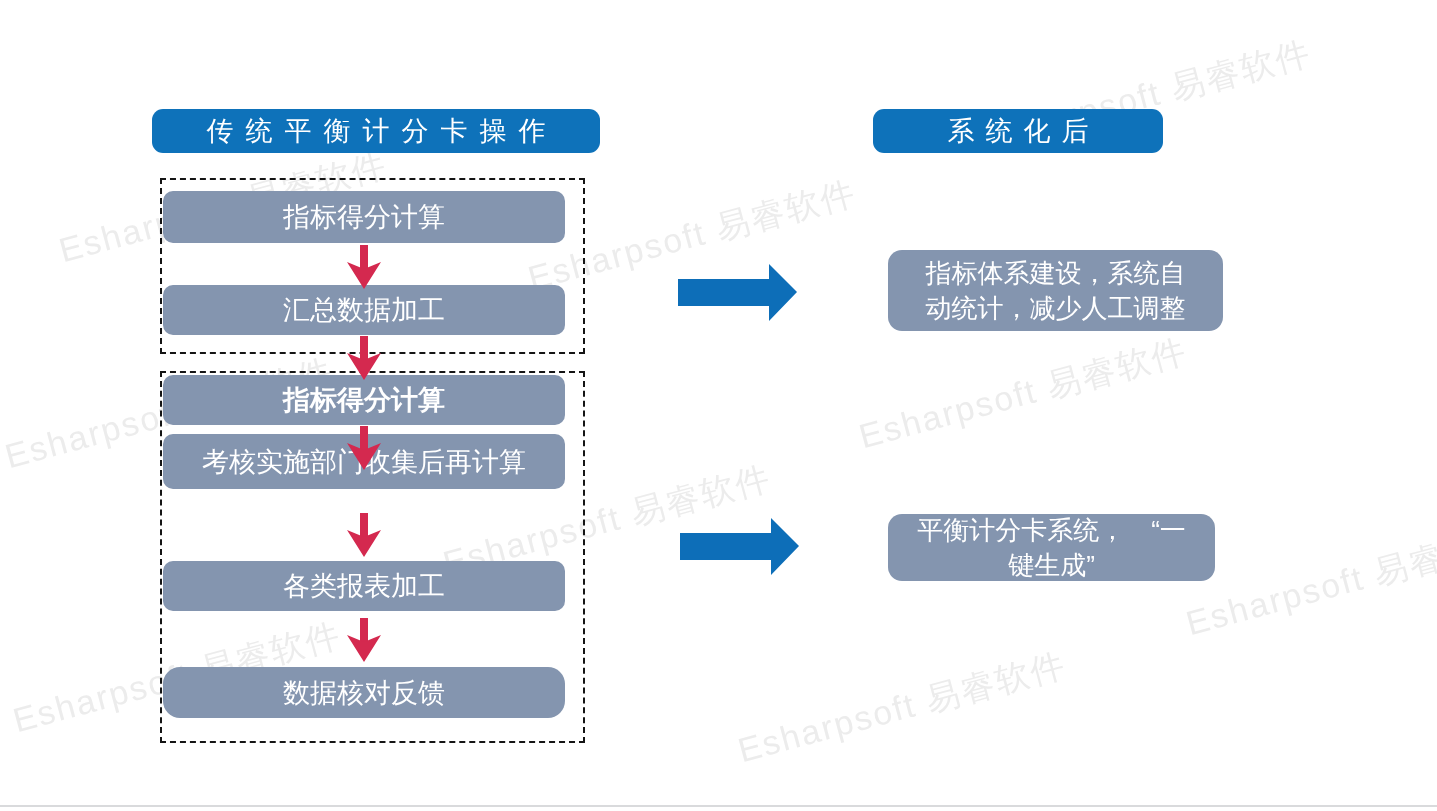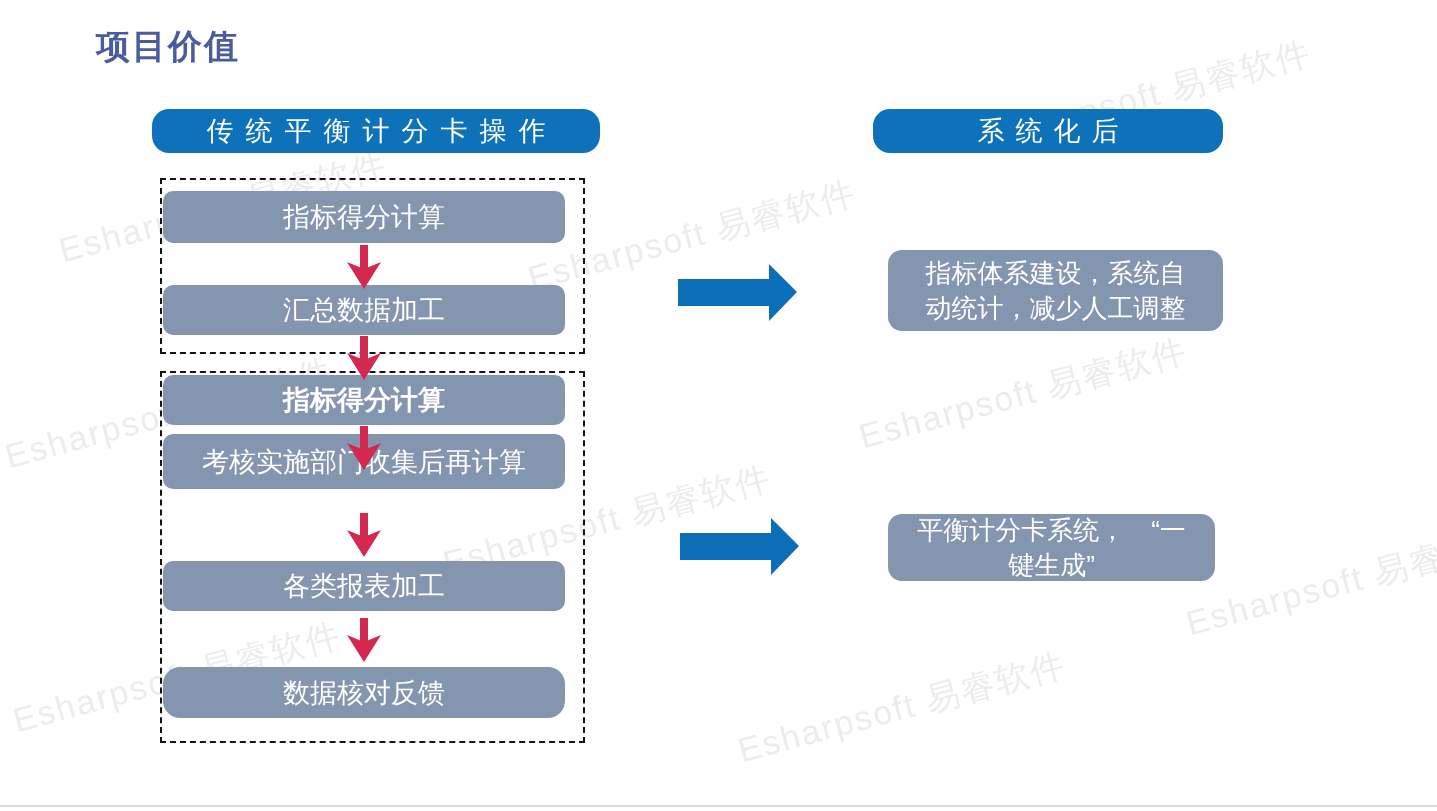--- a/index.html
+++ b/index.html
@@ -34,28 +34,28 @@
   
   .title{
     position:absolute;left:96px;top:24px;z-index:3;
     font-size:34px;font-weight:600;letter-spacing:2px;
     color:var(--title-color);
   }
   
   .hdr{
     position:absolute;z-index:3;height:44px;
     background:var(--header-blue);
-    border-radius:17px;
+    border-radius:11px;
     color:#fff;
     display:flex;align-items:center;justify-content:center;
     font-family:"DejaVu Serif", serif;
     font-size:27px;
   }
   .hdr-left{left:152px;top:109px;width:448px;letter-spacing:12px;text-indent:12px;}
-  .hdr-right{left:873px;top:109px;width:350px;letter-spacing:11px;text-indent:11px;font-family:Liberation Mono, monospace;}
+  .hdr-right{left:873px;top:109px;width:290px;letter-spacing:11px;text-indent:11px;font-family:Liberation Mono, monospace;}
   
   .group{
     position:absolute;z-index:2;
     border:2px dashed #141414;
     background:transparent;
   }
   .group1{left:160px;top:178px;width:421px;height:172px;}
   .group2{left:160px;top:371px;width:421px;height:368px;}
   
   .step{
@@ -100,21 +100,20 @@
   <span class="wm" style="left:990px;top:116px;">Esharpsoft 易睿软件</span>
   <span class="wm" style="left:66px;top:228px;">Esharpsoft 易睿软件</span>
   <span class="wm" style="left:535px;top:256px;">Esharpsoft 易睿软件</span>
   <span class="wm" style="left:12px;top:434px;">Esharpsoft 易睿软件</span>
   <span class="wm" style="left:866px;top:414px;">Esharpsoft 易睿软件</span>
   <span class="wm" style="left:450px;top:541px;">Esharpsoft 易睿软件</span>
   <span class="wm" style="left:1193px;top:601px;">Esharpsoft 易睿软件</span>
   <span class="wm" style="left:20px;top:698px;">Esharpsoft 易睿软件</span>
   <span class="wm" style="left:745px;top:728px;">Esharpsoft 易睿软件</span>
 
-  <div class="title">项目价值</div>
 
   <div class="hdr hdr-left">传统平衡计分卡操作</div>
   <div class="hdr hdr-right">系统化后</div>
 
   <div class="group group1"></div>
   <div class="group group2"></div>
 
   <div class="step" style="top:191px;height:52px;">指标得分计算</div>
 
   <div class="rarrow" style="left:347px;top:245px;">

